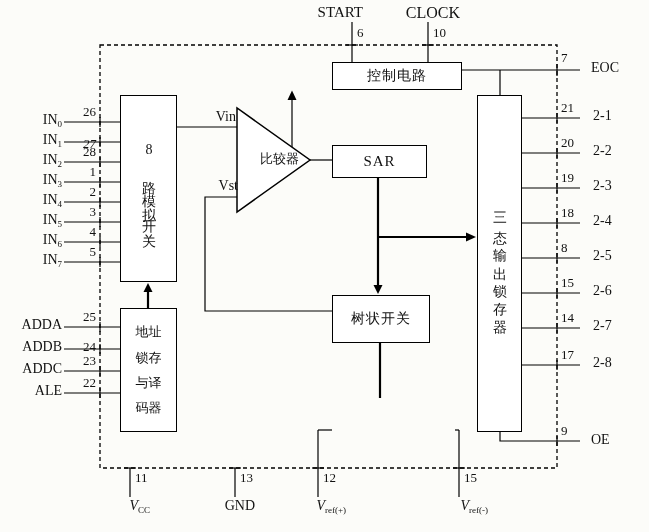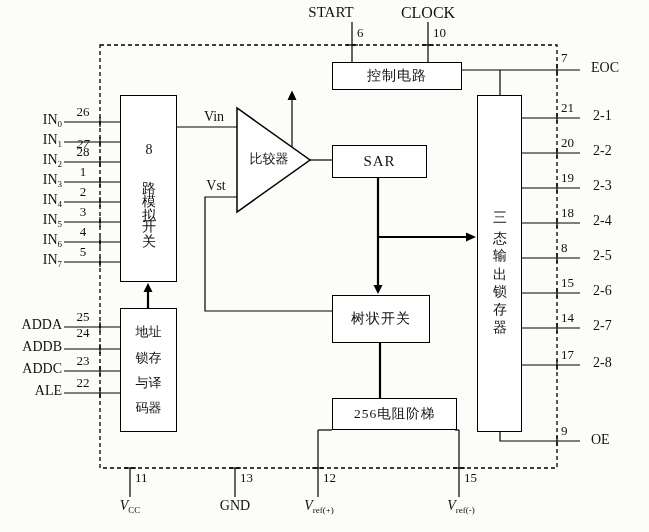--- a/index.html
+++ b/index.html
@@ -12,21 +12,21 @@
   .box{
     position:absolute; border:1.5px solid #000; background:#fff;
     display:flex; align-items:center; justify-content:center; text-align:center;
   }
   .htext{ font-size:14px; letter-spacing:1px; }
   .vtext{ writing-mode:vertical-lr; text-orientation:upright; font-size:14px; }
   .wrap2{ width:30px; font-size:13px; line-height:1.95; word-break:break-all; }
   .pin-num{ position:absolute; font-size:13px; line-height:1; }
   .lbl{ position:absolute; font-size:14px; line-height:1.1; white-space:nowrap; }
   .ra{ text-align:right; }
-  .ctr{ text-align:center; }
+  .ctr{ text-align:right; }
   .sub{ font-size:9px; vertical-align:-3px; letter-spacing:0; }
   .it{ font-style:italic; }
 </style>
 </head>
 <body>
 
 <div class="canvas">
 
   <svg class="wires" width="649" height="532" viewBox="0 0 649 532">
 
@@ -140,23 +140,20 @@
   </div>
 
   <div class="box" style="left:332px; top:145px; width:95px; height:33px;">
     <span class="htext" style="font-size:15px;">SAR</span>
   </div>
 
   <div class="box" style="left:332px; top:295px; width:98px; height:48px;">
     <span class="htext">树状开关</span>
   </div>
 
-  <div class="box" style="left:332px; top:398px; width:125px; height:32px;">
-    <span class="htext" style="font-size:13.5px;">256电阻阶梯</span>
-  </div>
 
   <div class="box" style="left:120px; top:308px; width:57px; height:124px;">
     <span class="wrap2">地址锁存与译码器</span>
   </div>
 
   <div class="box" style="left:477px; top:95px; width:45px; height:337px;">
     <span class="vtext" style="letter-spacing:18px;">三态输出锁存器</span>
   </div>
 
   <div class="lbl ctr" style="left:239px; top:152px; width:60px; font-size:13px;">比较器</div>
@@ -182,21 +179,21 @@
   <div class="lbl ra" style="left:6px; top:212px; width:56px;"><span>IN</span><span class="sub">5</span></div>
   <div class="pin-num ctr" style="left:70px; top:205px; width:26px;">3</div>
   <div class="lbl ra" style="left:6px; top:232px; width:56px;"><span>IN</span><span class="sub">6</span></div>
   <div class="pin-num ctr" style="left:70px; top:225px; width:26px;">4</div>
   <div class="lbl ra" style="left:6px; top:252px; width:56px;"><span>IN</span><span class="sub">7</span></div>
   <div class="pin-num ctr" style="left:70px; top:245px; width:26px;">5</div>
 
   <div class="lbl ra" style="left:6px; top:317px; width:56px;">ADDA</div>
   <div class="pin-num ctr" style="left:70px; top:310px; width:26px;">25</div>
   <div class="lbl ra" style="left:6px; top:339px; width:56px;">ADDB</div>
-  <div class="pin-num ctr" style="left:70px; top:326px; width:26px;">24</div>
+  <div class="pin-num ctr" style="left:70px; top:340px; width:26px;">24</div>
   <div class="lbl ra" style="left:6px; top:361px; width:56px;">ADDC</div>
   <div class="pin-num ctr" style="left:70px; top:354px; width:26px;">23</div>
   <div class="lbl ra" style="left:6px; top:383px; width:56px;">ALE</div>
   <div class="pin-num ctr" style="left:70px; top:376px; width:26px;">22</div>
 
   <div class="pin-num" style="left:561px; top:51px;">7</div>
   <div class="lbl" style="left:591px; top:60px;">EOC</div>
 
   <div class="pin-num" style="left:561px; top:101px;">21</div>
   <div class="lbl" style="left:593px; top:108px;">2-1</div>

